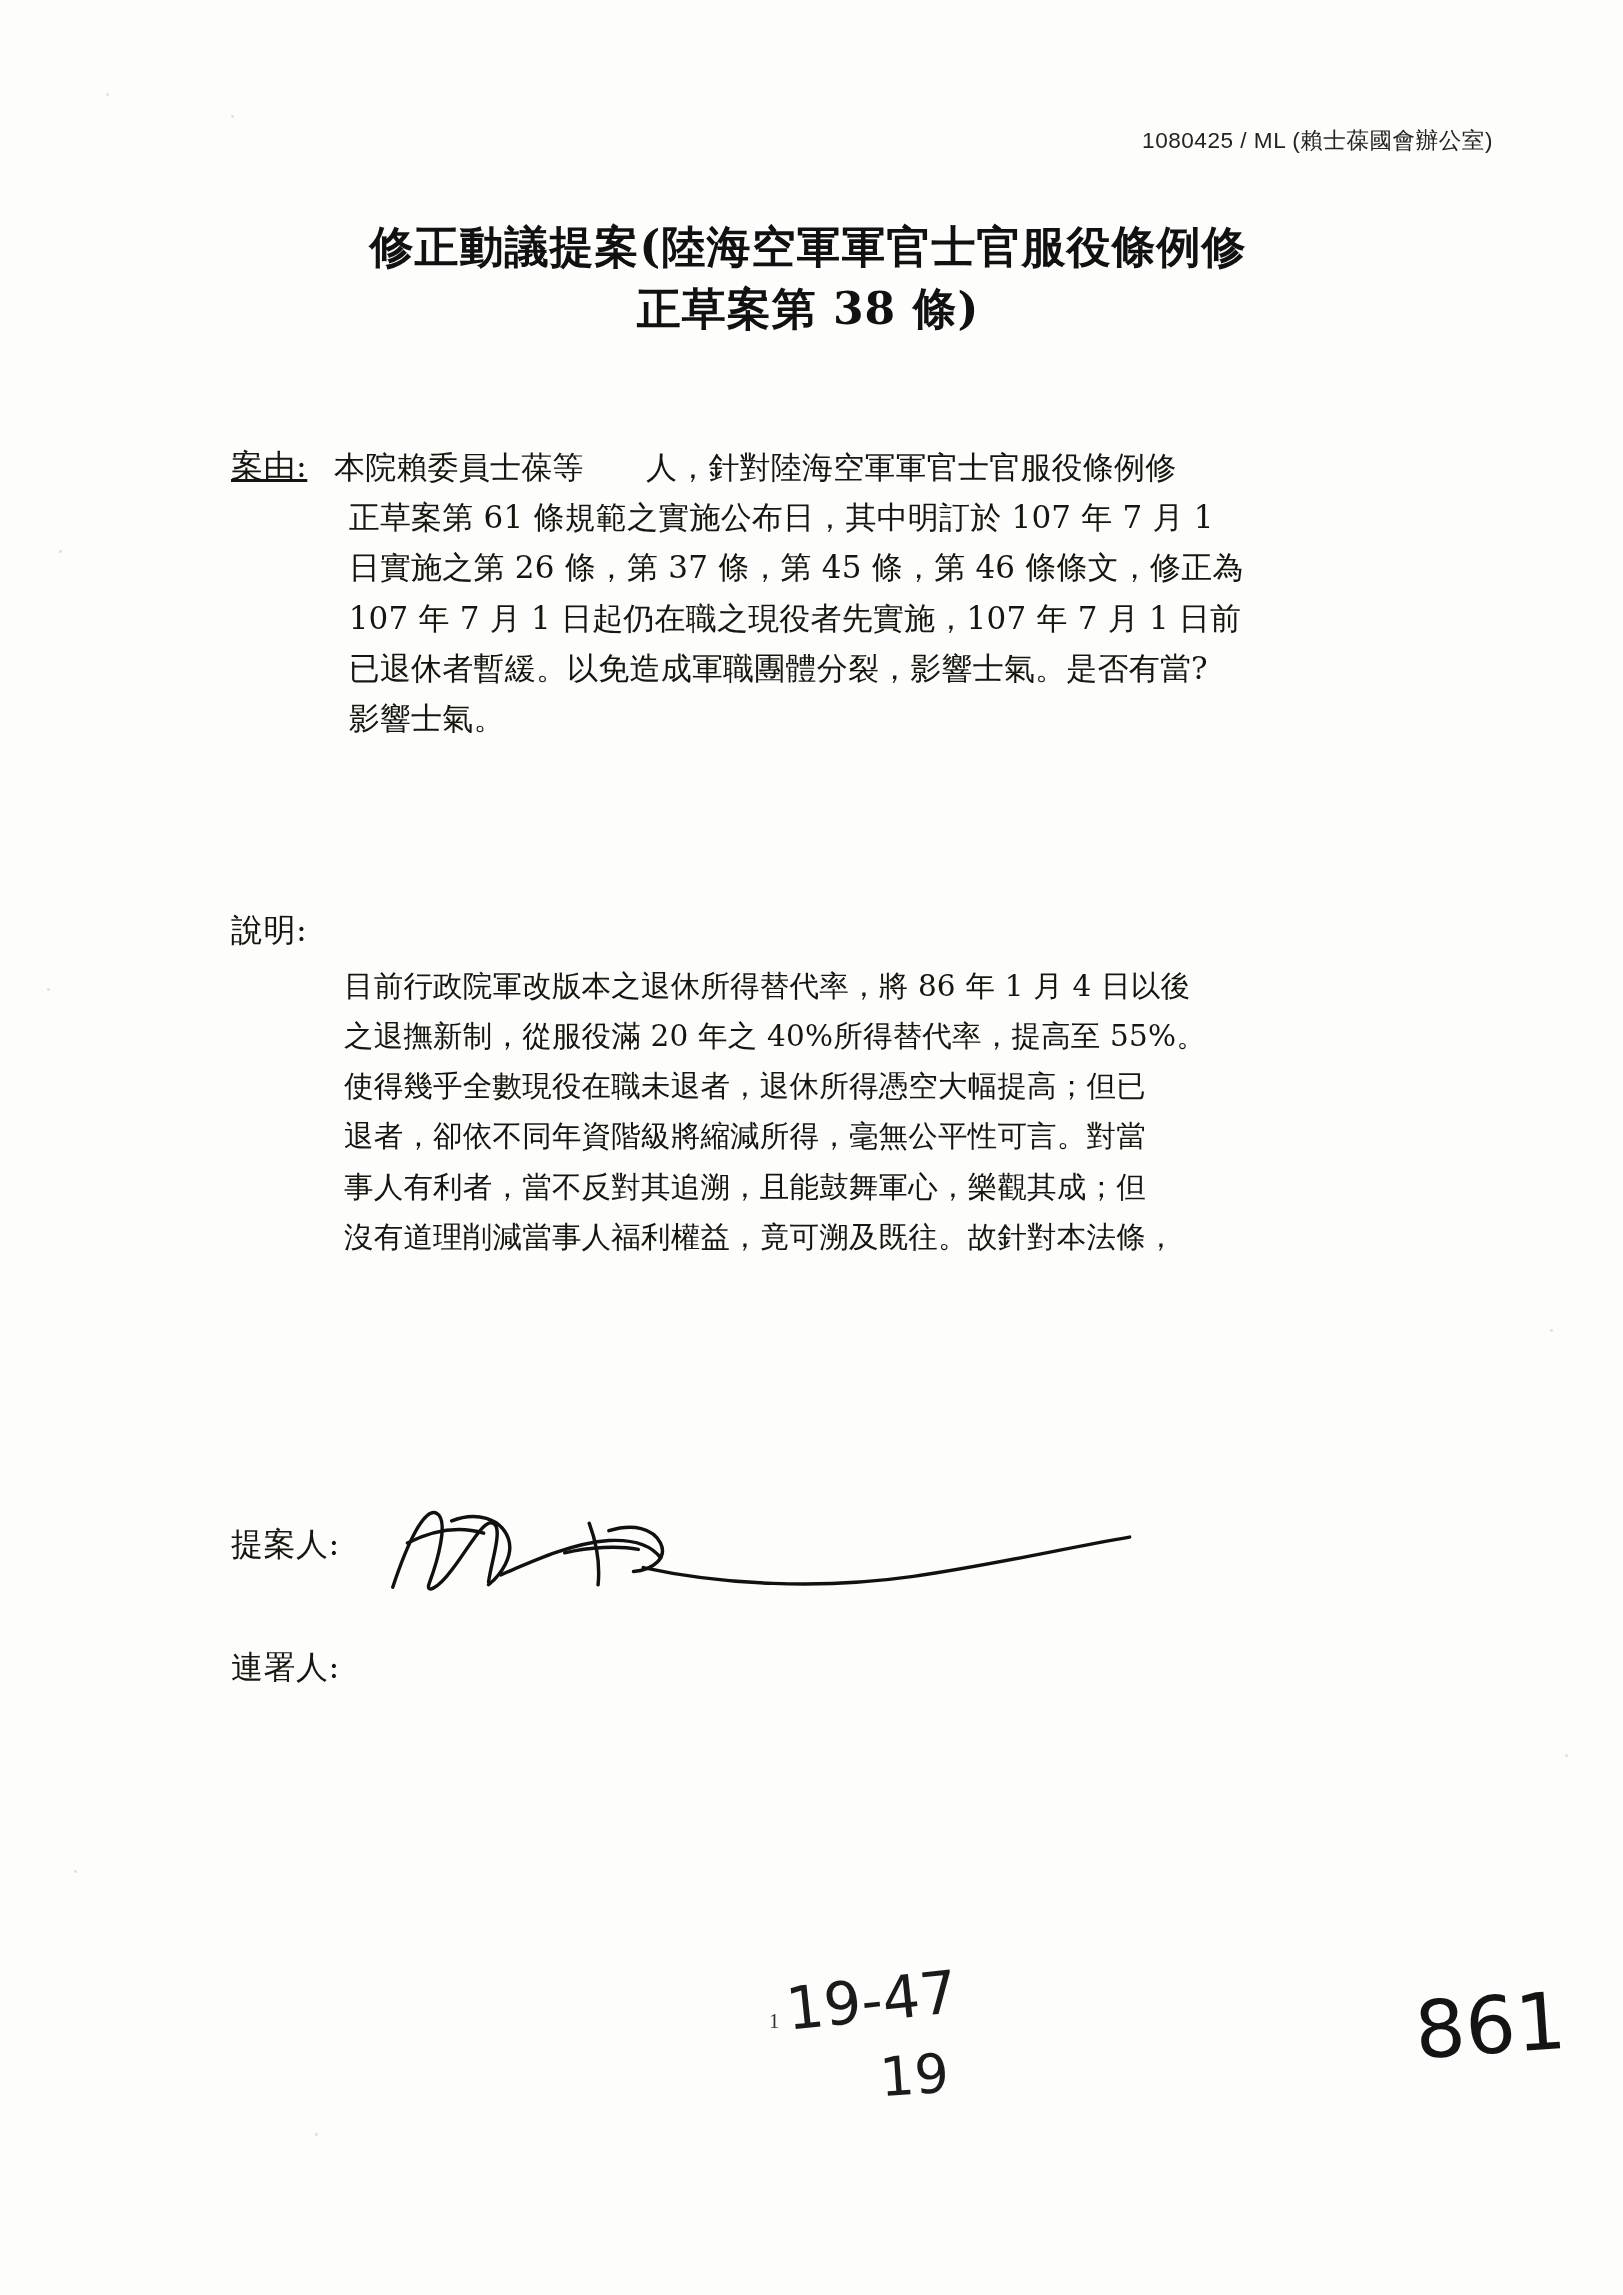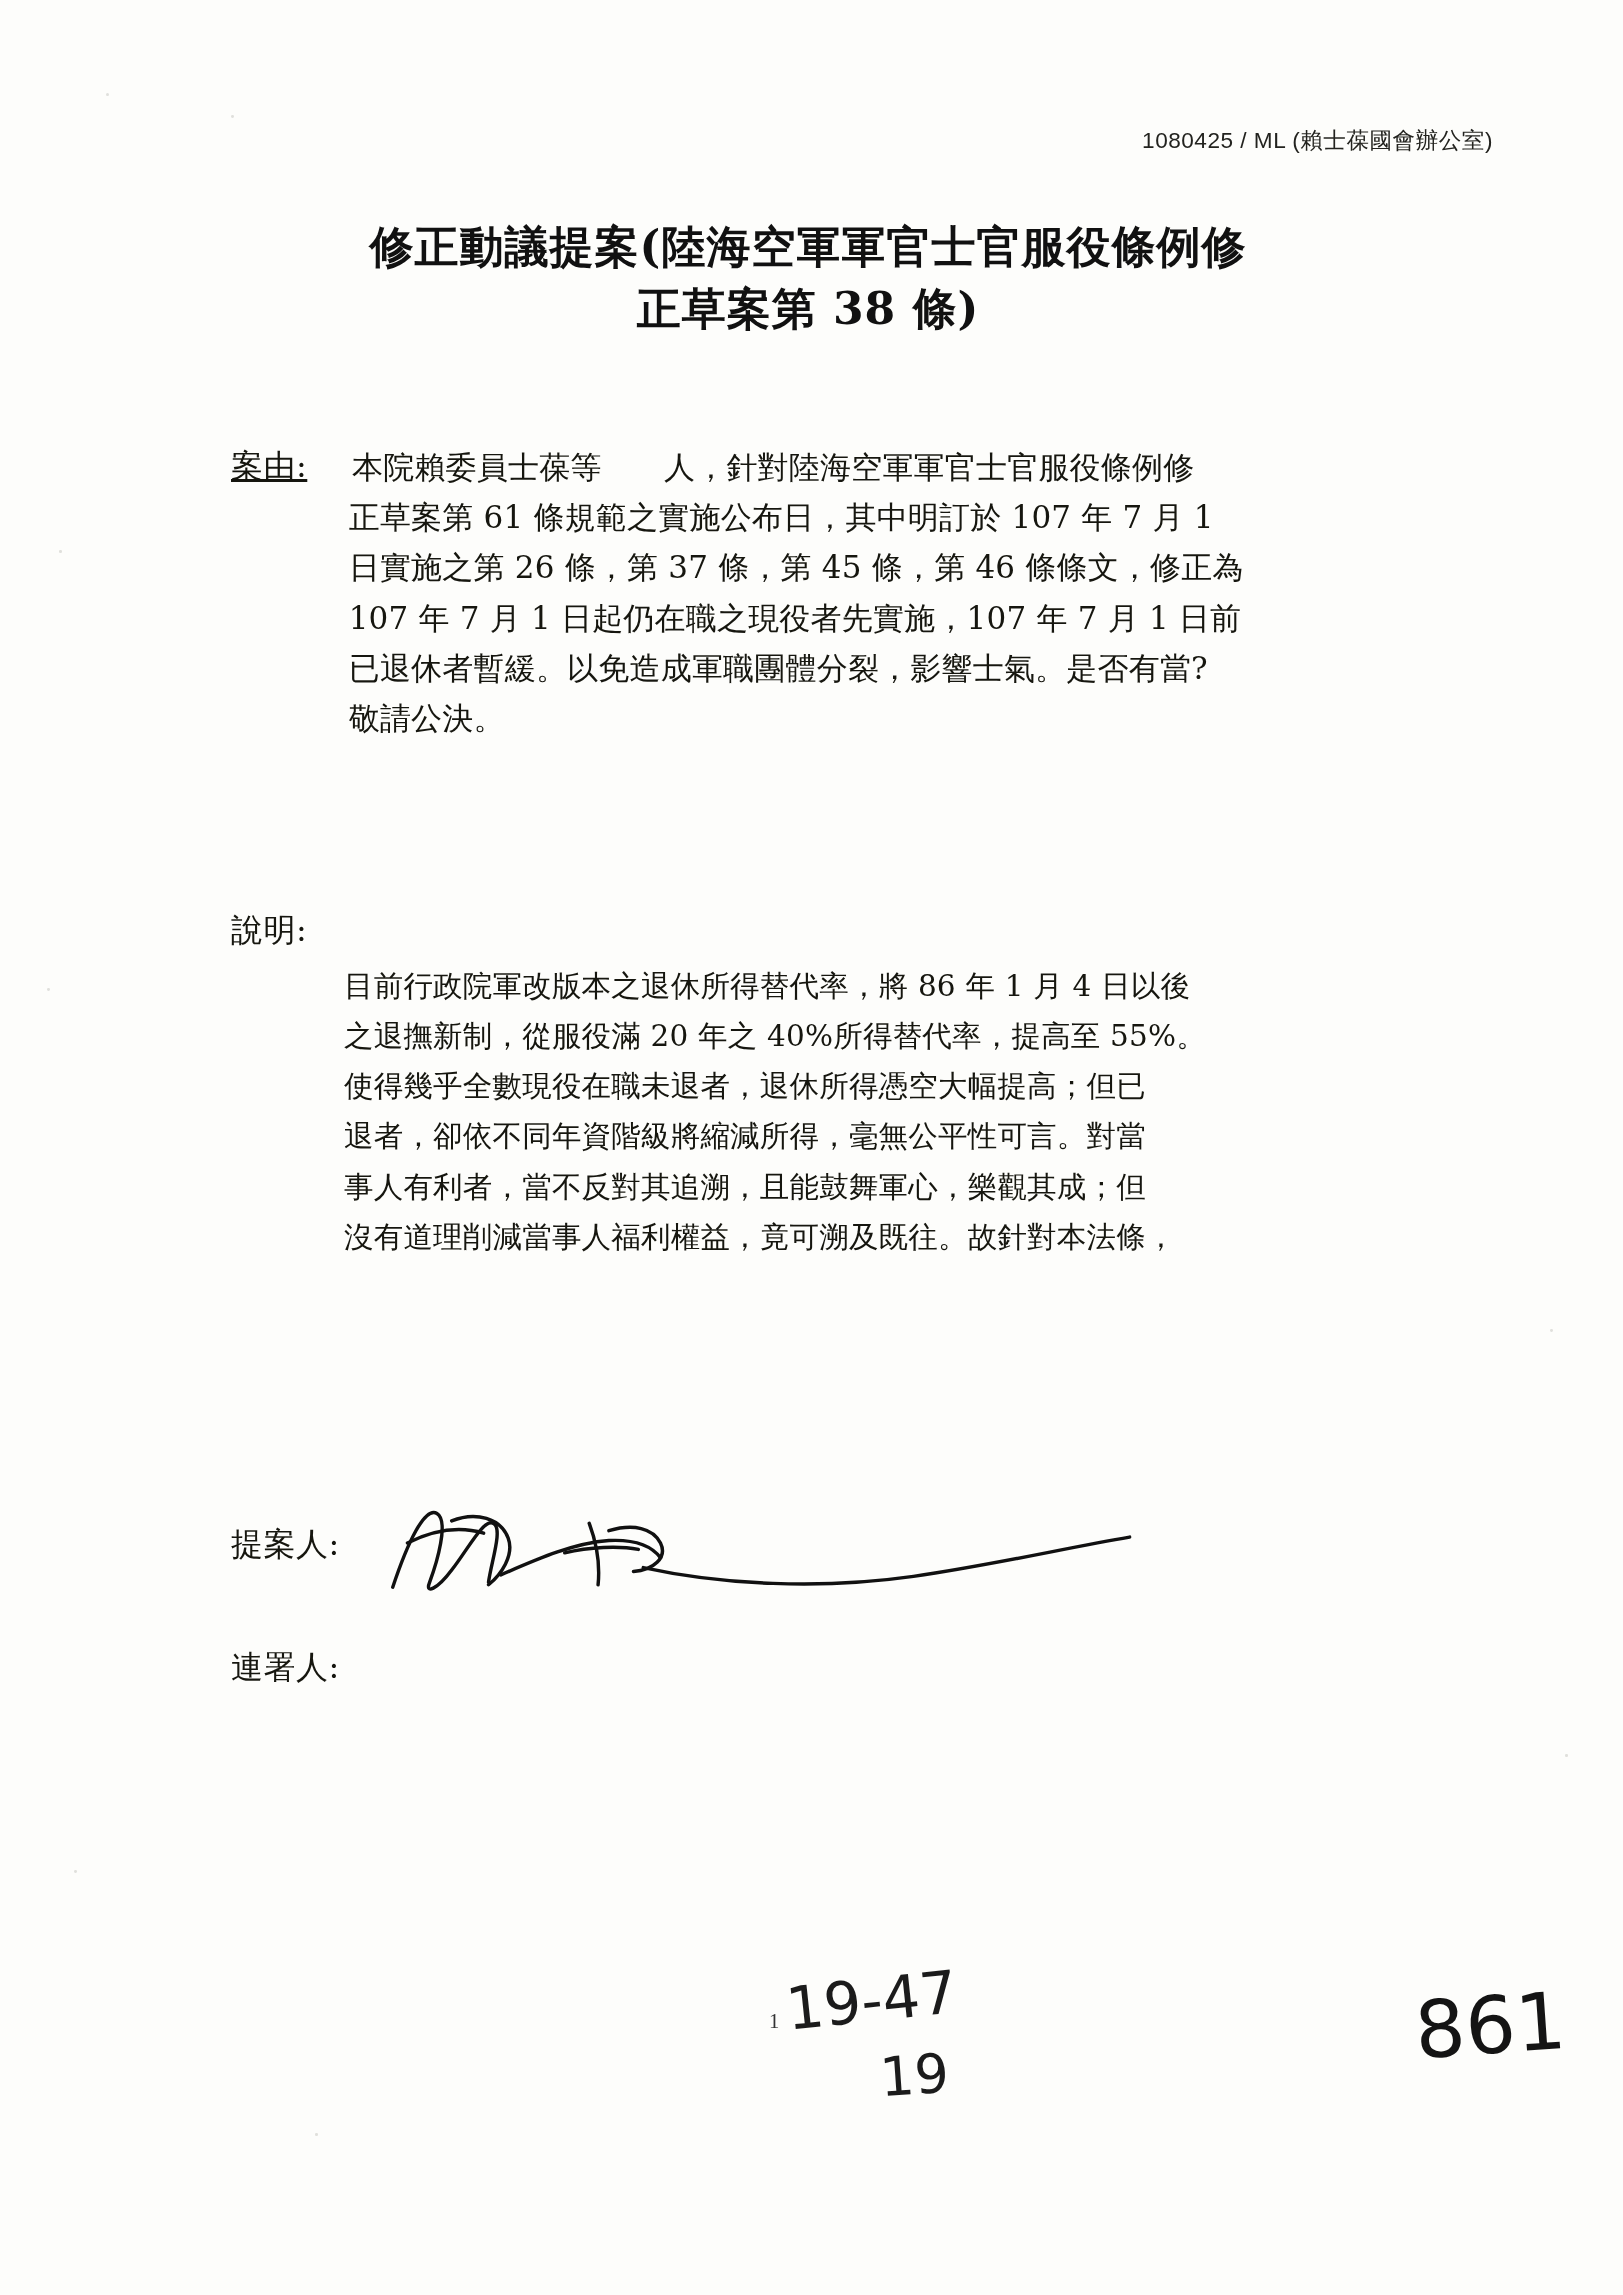--- a/index.html
+++ b/index.html
@@ -67,21 +67,21 @@
     line-height: 1.62;
     color: #16160f;
     letter-spacing: 0.2px;
   }
   .case-label { top: 445px; left: 231px; text-decoration: underline; }
   .case-text {
     top: 442px;
     left: 334px;
     width: 1047px;
   }
-  .case-text .ln { display: block; white-space: nowrap; margin-left: 18px; }
+  .case-text .ln { display: block; white-space: nowrap; }
   .case-text .ln.indent { margin-left: 14.7px; }
 
   .expl-label { top: 909px; left: 231px; }
   .expl-text {
     top: 961px;
     left: 344px;
     width: 1042px;
     font-size: 29.5px;
     line-height: 1.70;
   }
@@ -155,21 +155,21 @@
     <span class="title-line-2">正草案第 38 條)</span>
   </div>
 
   <div class="label case-label">案由:</div>
   <div class="para case-text">
     <span class="ln">本院賴委員士葆等　　人，針對陸海空軍軍官士官服役條例修</span>
     <span class="ln indent">正草案第 61 條規範之實施公布日，其中明訂於 107 年 7 月 1</span>
     <span class="ln indent">日實施之第 26 條，第 37 條，第 45 條，第 46 條條文，修正為</span>
     <span class="ln indent">107 年 7 月 1 日起仍在職之現役者先實施，107 年 7 月 1 日前</span>
     <span class="ln indent">已退休者暫緩。以免造成軍職團體分裂，影響士氣。是否有當?</span>
-    <span class="ln indent">敬請公決。</span>
+    <span class="ln indent">影響士氣。</span>
   </div>
 
   <div class="label expl-label">說明:</div>
   <div class="para expl-text">
     <span class="ln">目前行政院軍改版本之退休所得替代率，將 86 年 1 月 4 日以後</span>
     <span class="ln">之退撫新制，從服役滿 20 年之 40%所得替代率，提高至 55%。</span>
     <span class="ln">使得幾乎全數現役在職未退者，退休所得憑空大幅提高；但已</span>
     <span class="ln">退者，卻依不同年資階級將縮減所得，毫無公平性可言。對當</span>
     <span class="ln">事人有利者，當不反對其追溯，且能鼓舞軍心，樂觀其成；但</span>
     <span class="ln">沒有道理削減當事人福利權益，竟可溯及既往。故針對本法條，</span>

